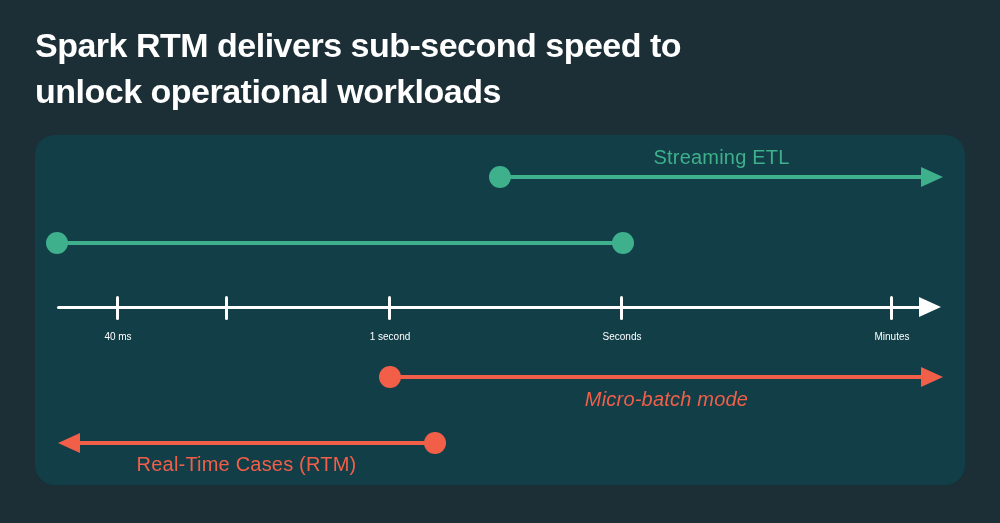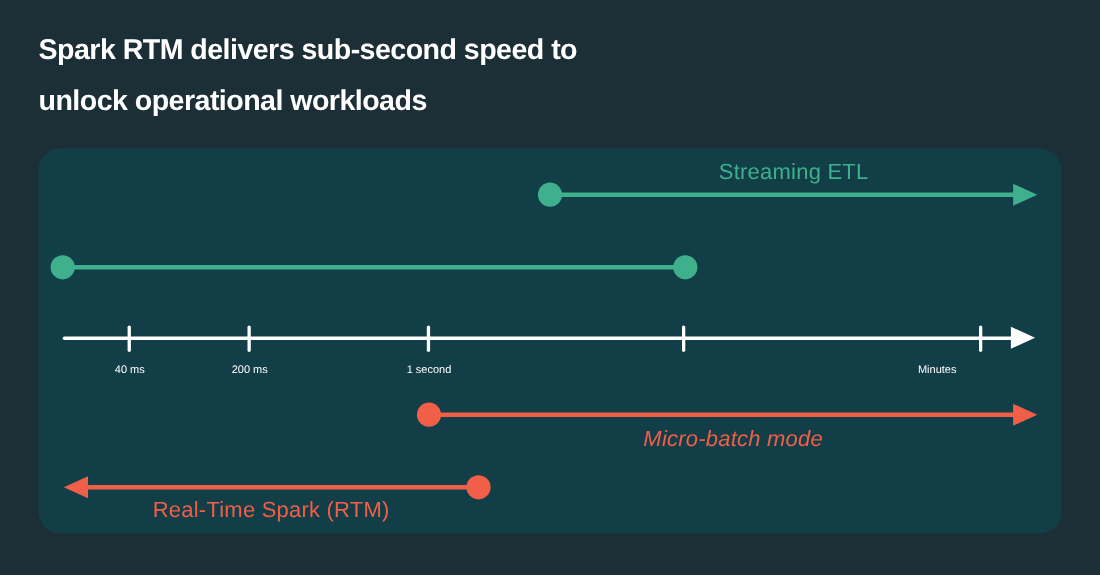--- a/index.html
+++ b/index.html
@@ -4,21 +4,21 @@
 <style>
   html, body { margin:0; padding:0; }
   body {
     width:1000px; height:523px;
     background: var(--background, #1C2E36);
     font-family: "Liberation Sans", "DejaVu Sans", sans-serif;
     overflow:hidden; position:relative;
   }
   .title {
     position:absolute; left:35px; top:22px; margin:0;
-    font-size:26px; line-height:46px; font-weight:bold;
+    font-size:34px; line-height:46px; font-weight:bold;
     letter-spacing:-0.5px; color: var(--text, #FFFFFF);
   }
   .title span { display:block; }
   .panel {
     position:absolute; left:35px; top:135px;
     width:930px; height:350px;
     background: var(--panel, #123E48);
     border-radius:20px;
   }
   .dot {
@@ -75,32 +75,34 @@
   <div class="tick" style="left:81px;"></div>
   <div class="tick" style="left:190px;"></div>
   <div class="tick" style="left:353px;"></div>
   <div class="tick" style="left:585px;"></div>
   <div class="tick" style="left:855px;"></div>
 
   <div class="tick-label" style="left:-2px;">
     <div>40 ms</div>
   </div>
   <div class="tick-label" style="left:107px;">
-    <div>200 ms</div>
   </div>
   <div class="tick-label" style="left:270px;">
     <div>1 second</div>
   </div>
-  <div class="tick-label" style="left:732px;">
+  <div class="tick-label" style="left:502px;">
+    <div>Seconds</div>
+  </div>
+  <div class="tick-label" style="left:772px;">
     <div>Minutes</div>
   </div>
 
   <div class="dot orange-bg" style="left:344px; top:231px;"></div>
   <div class="hline orange-bg" style="left:355px; top:240px; width:535px;"></div>
   <div class="arrow-right orange-c" style="left:886px; top:232px;"></div>
   <div class="range-label orange-c" style="left:355px; top:253px; width:553px;font-style:italic;">Micro-batch mode</div>
 
   <div class="arrow-left orange-c" style="left:23px; top:298px;"></div>
   <div class="hline orange-bg" style="left:43px; top:306px; width:357px;"></div>
   <div class="dot orange-bg" style="left:389px; top:297px;"></div>
-  <div class="range-label orange-c" style="left:23px; top:318px; width:377px;">Real-Time Spark (RTM)</div>
+  <div class="range-label orange-c" style="left:23px; top:318px; width:377px;">Real-Time Cases (RTM)</div>
 
 </div>
 
 </body></html>

